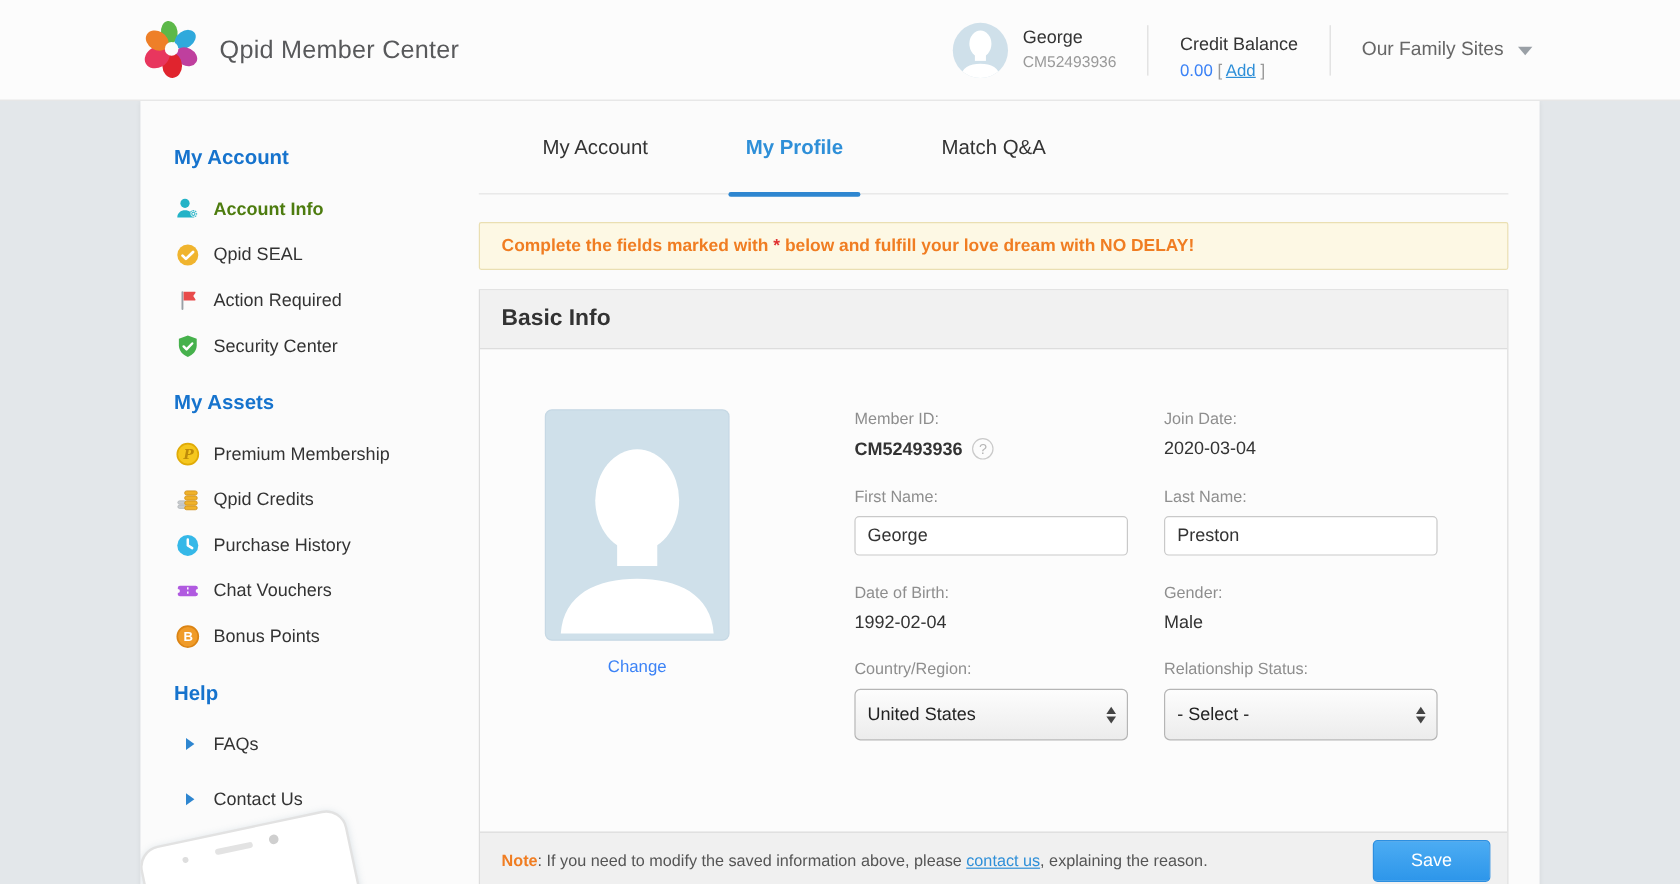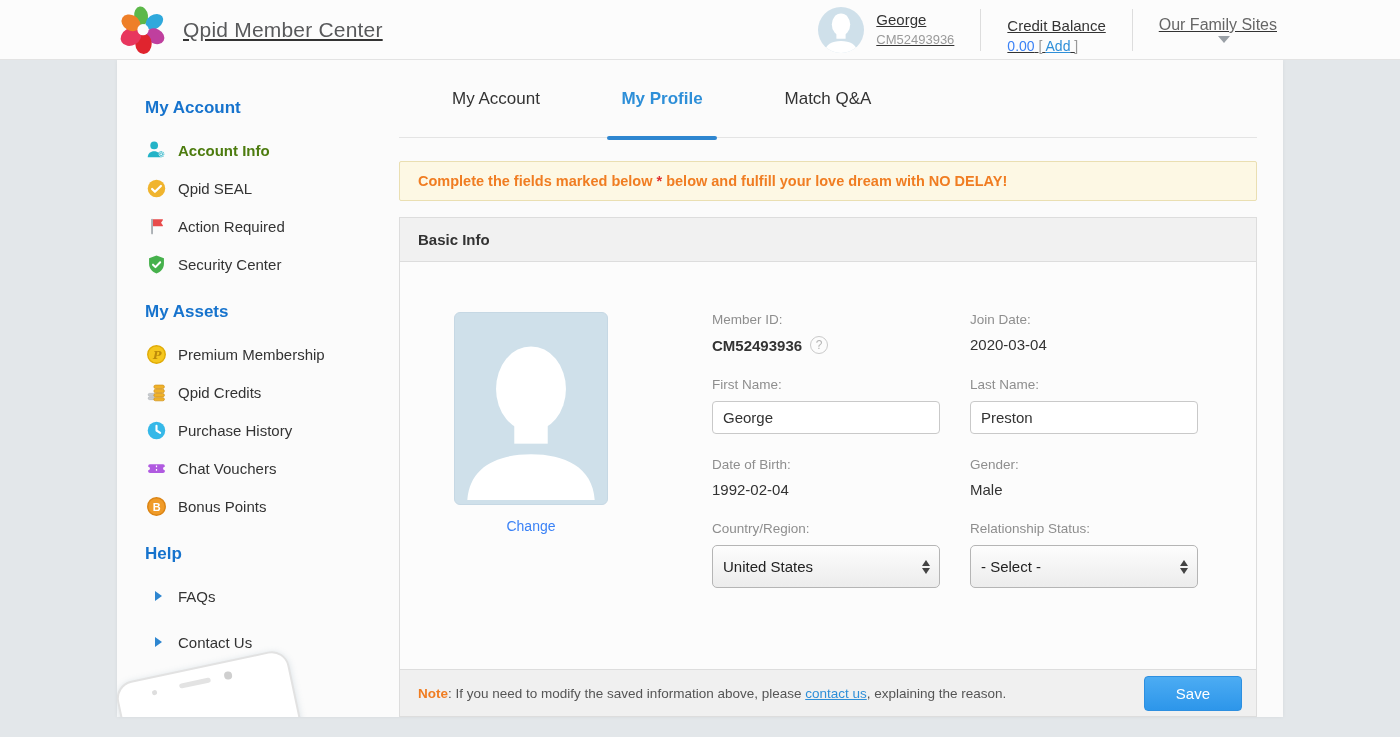--- a/index.html
+++ b/index.html
@@ -1,35 +1,35 @@
 <!DOCTYPE html>
 <html><head>
 <meta charset="utf-8">
 <style>
   * { margin:0; padding:0; box-sizing:border-box; }
   html,body { width:1400px; height:737px; overflow:hidden; }
   body { font-family:"Liberation Sans", sans-serif; background:#e3e7ea; color:#333; }
 
   
-  .topbar { height:60px; background:#fcfcfc; border-bottom:1px solid #e3e3e3; position:relative; z-index:5;text-decoration:underline; }
+  .topbar { height:84px; background:#fcfcfc; border-bottom:1px solid #e3e3e3; position:relative; z-index:5; }
   .topbar-inner { width:1166px; margin:0 auto; height:100%; display:flex; align-items:center; justify-content:space-between; }
   .brand { display:flex; align-items:center; }
   .brand-title { font-size:21px; color:#58595b; margin-left:14px; letter-spacing:.2px; }
   .top-right { display:flex; align-items:center; }
   .avatar { width:46px; height:46px; border-radius:50%; background:#cfe0ea; overflow:hidden; flex:0 0 auto; }
   .user-block { margin-left:12px; line-height:1.45; }
   .user-name { font-size:15px; color:#333; }
   .user-id { font-size:13px; color:#9a9a9a; }
   .vdiv { width:1px; height:42px; background:#ddd; margin:0 26px; }
   .credit-label { font-size:15px; color:#333; margin-bottom:4px;margin-top:12px; }
   .credit-line { font-size:14px; }
   .credit-amount { color:#3b82f6; }
   .bracket { color:#999; }
   .link { color:#2e8fd8; text-decoration:underline; cursor:pointer; }
-  .family { display:flex; align-items:center; font-size:16px; color:#666; cursor:pointer; padding-right:6px;flex-direction:column; }
+  .family { display:flex; align-items:center; font-size:16px; color:#666; cursor:pointer; padding-right:6px; }
   .caret-down { width:0; height:0; border-left:6px solid transparent; border-right:6px solid transparent; border-top:7px solid #9aa0a6; margin-left:12px; margin-top:2px; }
 
   
   .card { width:1166px; margin:0 auto; background:#fbfbfb; height:657px; display:flex; position:relative; overflow:hidden; box-shadow:0 0 4px rgba(0,0,0,.06); }
 
   
   .sidebar { width:282px; padding:38px 0 0 28px; position:relative; flex:0 0 auto; }
   .side-title { color:#1673cd; font-size:17px; font-weight:bold; margin-bottom:20px; }
   .side-section { margin-bottom:26px; }
   .side-item { display:flex; align-items:center; margin-bottom:14px; height:24px; cursor:pointer; }
@@ -46,21 +46,21 @@
   .content { flex:1; padding-right:26px; display:flex; flex-direction:column; }
   .tabs { height:78px; display:flex; align-items:center; border-bottom:1px solid #e4e4e4; padding-left:14px; position:relative; }
   .tab { width:166px; text-align:center; font-size:17px; color:#333; cursor:pointer; position:relative; height:78px; line-height:78px; }
   .tab.active { color:#2e8fd8; font-weight:bold; }
   .tab.active::after { content:""; position:absolute; left:28px; right:28px; bottom:-2px; height:4px; background:#2e86d0; border-radius:2px; }
 
   .banner { margin-top:23px; background:#fdf8e4; border:1px solid #eadfb2; padding:11px 18px; font-size:14.5px; font-weight:bold; color:#f07d22; border-radius:2px; }
   .banner .star { color:#e03131; }
 
   .section { margin-top:16px; border:1px solid #ddd; display:flex; flex-direction:column; flex:1; background:#fcfcfc; }
-  .section-header { background:#f1f1f1; border-bottom:1px solid #ddd; padding:13px 18px; font-size:15px; font-weight:bold; color:#333; }
+  .section-header { background:#f1f1f1; border-bottom:1px solid #ddd; padding:13px 18px; font-size:19px; font-weight:bold; color:#333; }
   .section-body { flex:1; padding:50px 0 0 54px; display:flex; }
 
   .photo-col { width:258px; flex:0 0 auto; }
   .photo { width:154px; height:193px; background:#cfe0ea; border:1px solid #c6d8e4; border-radius:6px; overflow:hidden; display:flex; align-items:flex-end; justify-content:center; }
   .change-link { display:block; width:154px; text-align:center; margin-top:13px; font-size:14px; color:#3b82f6; text-decoration:none; cursor:pointer; }
 
   .fields { display:grid; grid-template-columns:228px 228px; column-gap:30px; row-gap:23px; align-content:start; }
   .field .flabel { font-size:13.5px; color:#8e8e8e; margin-bottom:9px; }
   .field .fvalue { font-size:15px; color:#333; display:flex; align-items:center; }
   .q-icon { width:18px; height:18px; border:1.5px solid #cacaca; border-radius:50%; color:#b5b5b5; font-size:12px; display:inline-flex; align-items:center; justify-content:center; margin-left:8px; cursor:pointer; }
@@ -293,21 +293,21 @@
 
   <div class="content">
 
     <div class="tabs">
       <div class="tab">My Account</div>
       <div class="tab active">My Profile</div>
       <div class="tab">Match Q&amp;A</div>
     </div>
 
     <div class="banner">
-      <span>Complete the fields marked below </span><span class="star">*</span><span> below and fulfill your love dream with NO DELAY!</span>
+      <span>Complete the fields marked with </span><span class="star">*</span><span> below and fulfill your love dream with NO DELAY!</span>
     </div>
 
     <div class="section">
       <div class="section-header">Basic Info</div>
 
       <div class="section-body">
 
         <div class="photo-col">
           <div class="photo">
             <span>

